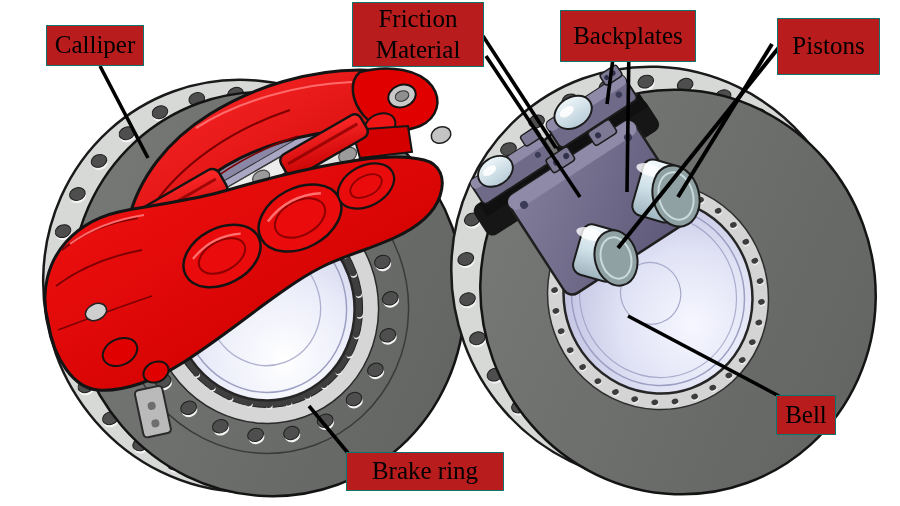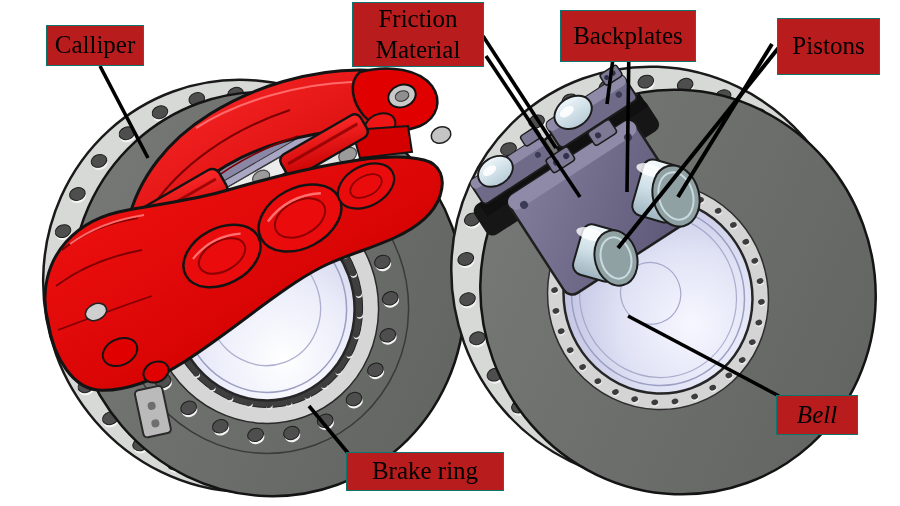--- a/index.html
+++ b/index.html
@@ -552,14 +552,14 @@
     <line x1="779" y1="396" x2="628" y2="316"></line>
     <line x1="348" y1="453" x2="309" y2="406"></line>
   </g>
 </svg>
 
   <div class="callout" style="left:46px;top:25px;width:98px;height:41px;">Calliper</div>
   <div class="callout" style="left:352px;top:2px;width:132px;height:65px;padding:0 14px;">Friction Material</div>
   <div class="callout" style="left:560px;top:10px;width:136px;height:52px;">Backplates</div>
   <div class="callout" style="left:767px;top:18px;width:103px;height:57px;margin-left:10px;">Pistons</div>
   <div class="callout" style="left:346px;top:452px;width:158px;height:39px;">Brake ring</div>
-  <div class="callout" style="left:776px;top:395px;width:82px;height:40px;font-style:italic;">Bell</div>
+  <div class="callout" style="left:776px;top:395px;width:60px;height:40px;">Bell</div>
 </div>
 
 </body></html>

